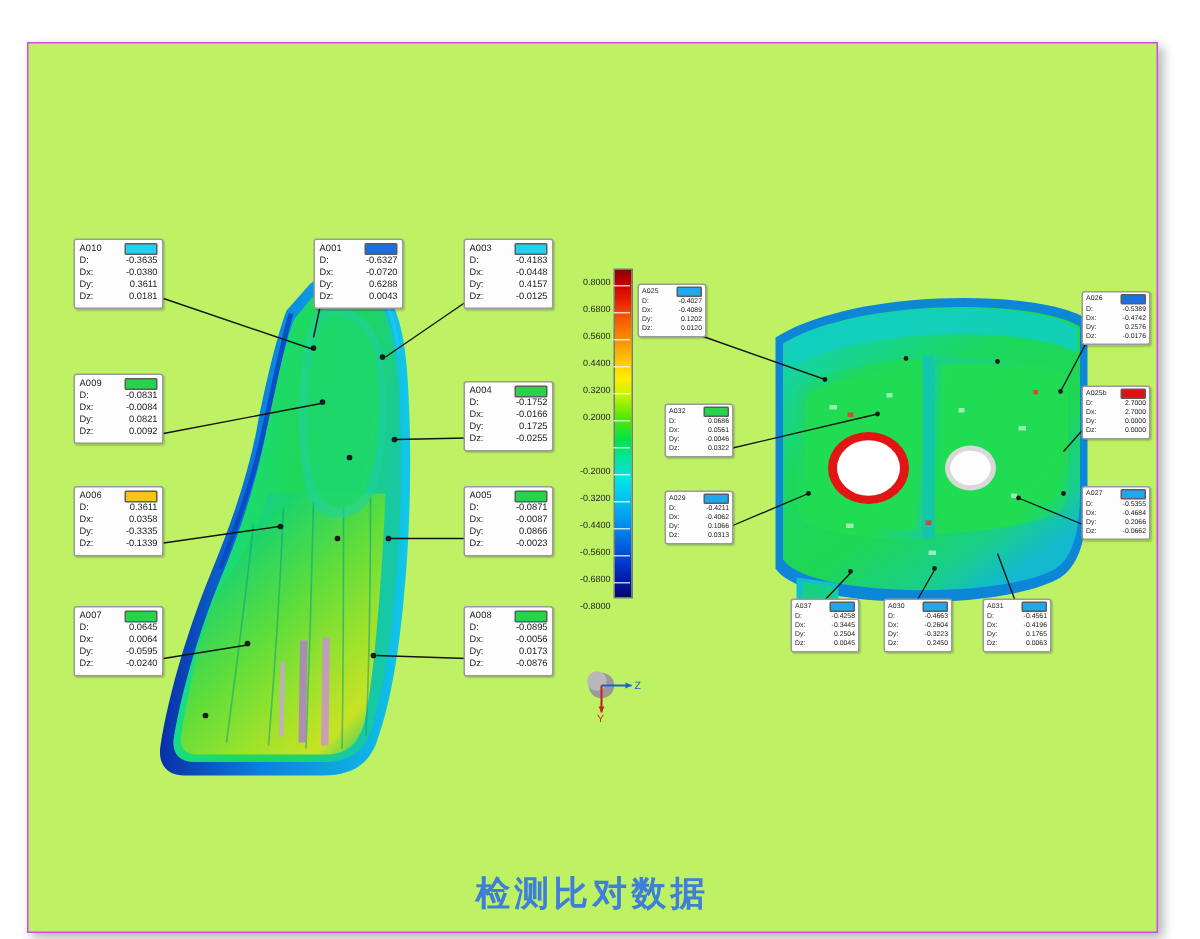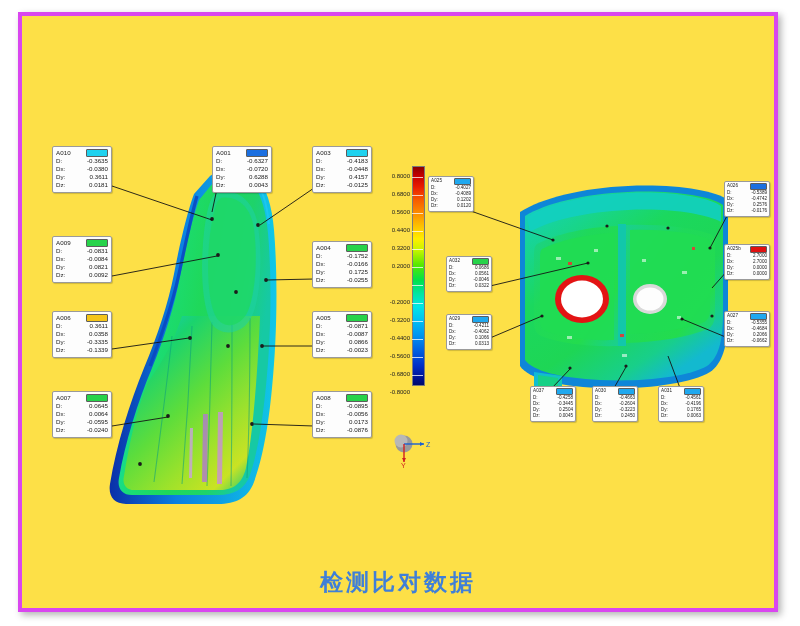--- a/index.html
+++ b/index.html
@@ -1,19 +1,19 @@
 <!DOCTYPE html>
 <html><head>
 <meta charset="utf-8">
 <style>
   html,body{margin:0;padding:0;background:#ffffff;}
   body{font-family:"Liberation Sans",sans-serif;}
   .page{position:relative;width:800px;height:626px;overflow:hidden;background:#ffffff;}
-  .sheet{position:absolute;left:18px;top:12px;width:752px;height:592px;background:#fde047;
-         box-shadow:3px 3px 7px rgba(0,0,0,.30);border:4px solid #d946ef;}
+  .sheet{position:absolute;left:18px;top:28px;width:752px;height:592px;background:#bef264;
+         box-shadow:3px 3px 7px rgba(0,0,0,.30);border:1px solid #d946ef;}
   .canvas{position:absolute;left:0;top:0;width:752px;height:592px;}
 
   
   .callout{position:absolute;background:#fdfdfd;border:1px solid #9a9a9a;border-radius:2px;
            box-shadow:1px 1px 1px rgba(0,0,0,.18);padding:2px 3px 3px 3px;z-index:30;}
   .callout .hdr{display:flex;align-items:center;justify-content:space-between;gap:4px;}
   .callout .id{font-size:6.2px;color:#1a1a1a;letter-spacing:.1px;line-height:8px;}
   .callout .sw{width:20px;height:6px;border:1px solid #5d5d5d;border-radius:1px;flex:none;}
   .callout .row{display:flex;font-size:6.2px;color:#1a1a1a;line-height:8px;white-space:nowrap;}
   .callout .k{width:12px;flex:none;}

